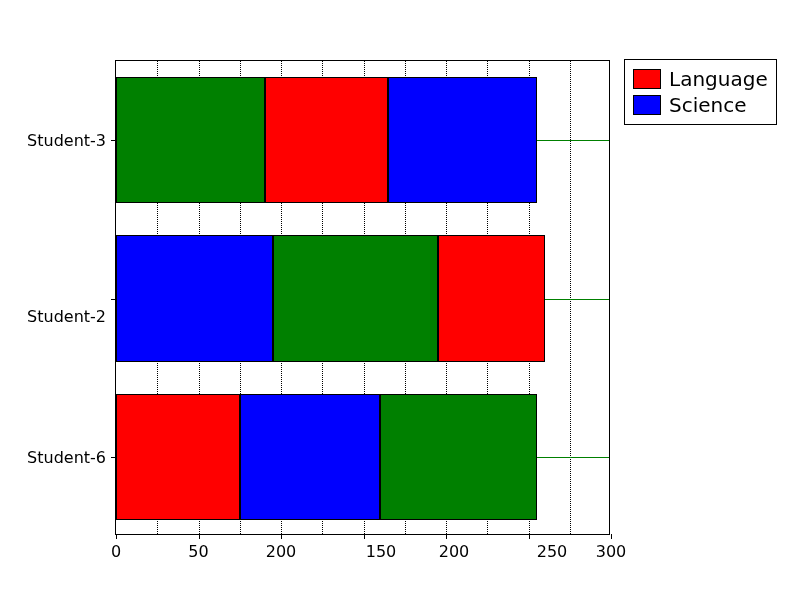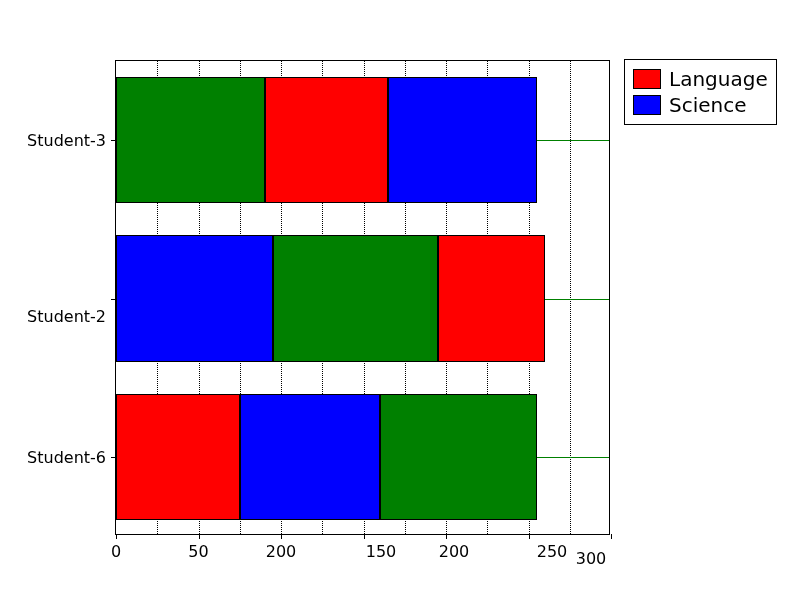--- a/index.html
+++ b/index.html
@@ -123,21 +123,21 @@
       <div class="tick-x" style="left: 82.5px; text-align: center;">50</div>
       <div class="tickmark-x" style="left: 165px;"></div>
       <div class="tick-x" style="left: 165px;">200</div>
       <div class="tickmark-x" style="left: 247.5px;"></div>
       <div class="tick-x" style="left: 265px;">150</div>
       <div class="tickmark-x" style="left: 330px;"></div>
       <div class="tick-x" style="left: 330px; margin-left: 8px;">200</div>
       <div class="tickmark-x" style="left: 412.5px;"></div>
       <div class="tick-x" style="left: 416px; margin-left: 20px;">250</div>
       <div class="tickmark-x" style="left: 495px;"></div>
-      <div class="tick-x" style="left: 475px; margin-top: 7px;">300</div>
+      <div class="tick-x" style="left: 495px;">300</div>
       <div class="tickmark-y" style="top: 395.833px;"></div>
       <div class="tick-y" style="top: 395.833px;">Student-6</div>
       <div class="tickmark-y" style="top: 237.5px;"></div>
       <div class="tick-y" style="top: 255px;">Student-2</div>
       <div class="tickmark-y" style="top: 79.1667px;"></div>
       <div class="tick-y" style="top: 79.1667px;">Student-3</div>
     </div>
   <div class="legend" id="legend" style="left: 624px; top: 59px;">
       <div class="legend-row">
         <div class="legend-swatch" style="background: rgb(255, 0, 0);"></div>

